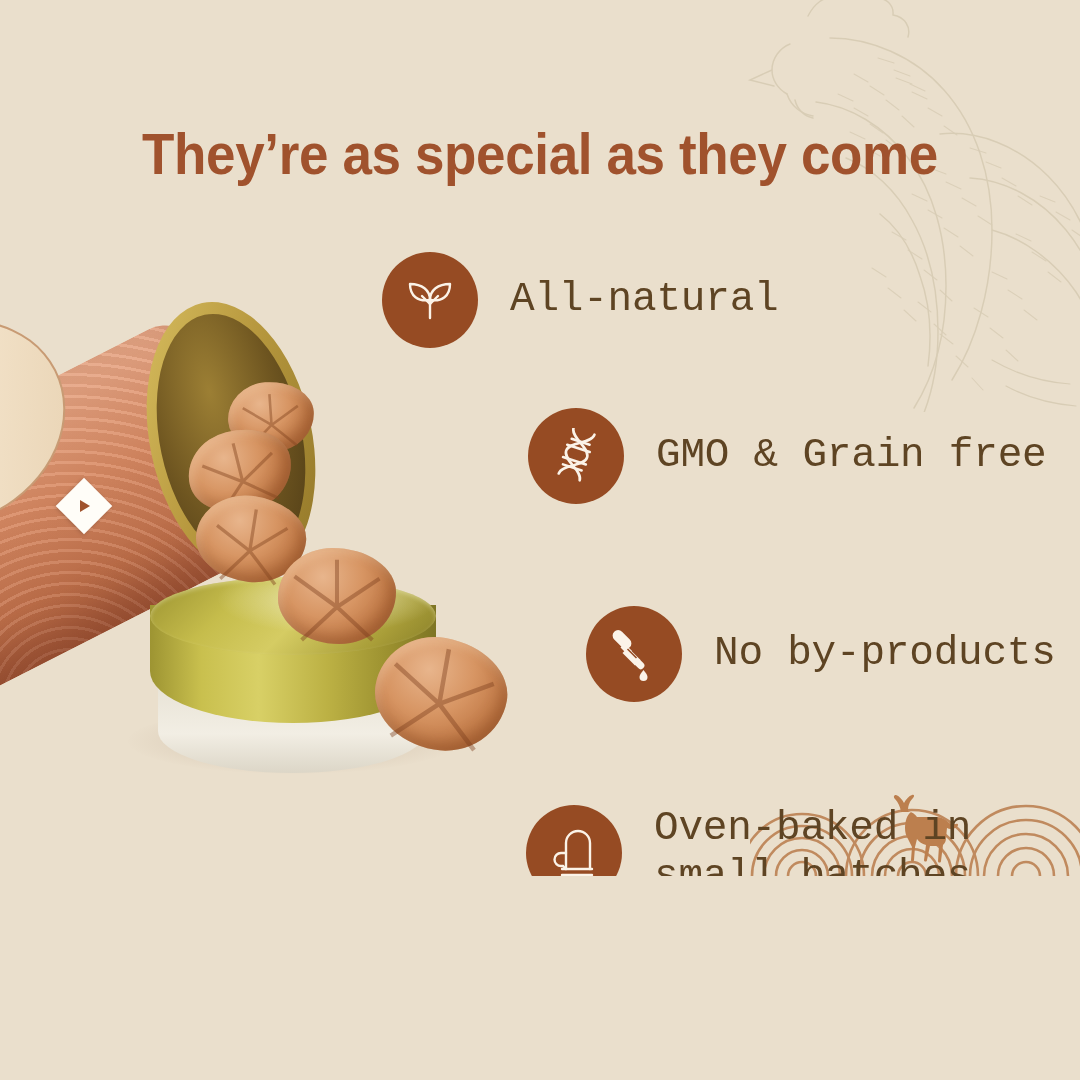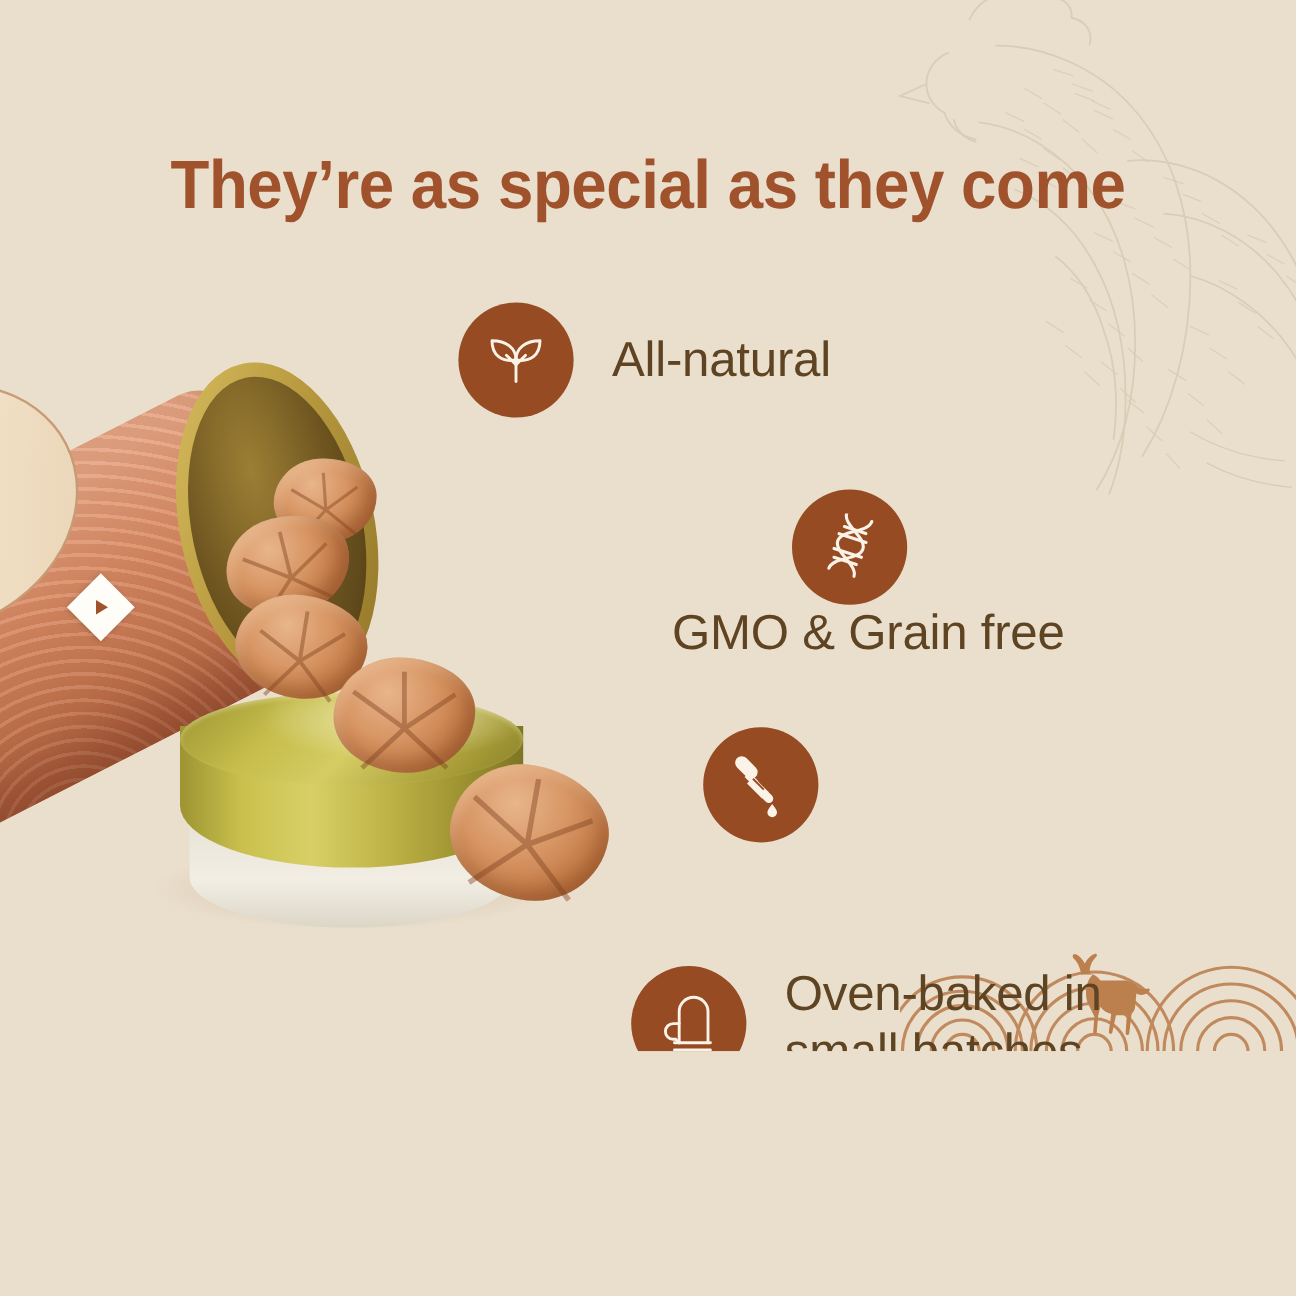--- a/index.html
+++ b/index.html
@@ -50,41 +50,42 @@
     transform: scaleX(.93);
     transform-origin: center;
     white-space: nowrap;
   }
 
   
   .feature {
     position: absolute;
     display: flex;
     align-items: center;
+    font-family: Liberation Mono, monospace;
   }
   .feat-circle {
     width: 96px;
     height: 96px;
     border-radius: 50%;
     background: #964B23;
     flex: 0 0 96px;
     display: flex;
     align-items: center;
     justify-content: center;
   }
   .feat-label {
     margin-left: 32px;
     color: #5E4423;
     font-size: 41px;
     line-height: 1.16;
     letter-spacing: -0.2px;
     white-space: pre-line;
   }
   #feature-0 { top: 252px;  left: 382px; }
-  #feature-1 { top: 408px;  left: 528px; flex-direction: column; }
+  #feature-1 { top: 408px;  left: 528px; }
   #feature-2 { top: 606px;  left: 586px; }
   #feature-3 { top: 805px;  left: 526px; }
 
   
   #product {
     position: absolute;
     left: -40px;
     top: 290px;
     width: 600px;
     height: 520px;
@@ -388,20 +389,21 @@
           <path d="M17.5 17.5l7.5 7.5-4 4-7.5-7.5z" transform="rotate(0)"></path>
           <path d="M21 21.5l12.5 12.5-5.5 5.5L15.5 27z"></path>
           <path d="M32.5 33.2l3.8 3.8a3.6 3.6 0 0 1-5.1 5.1l-3.8-3.8z"></path>
           <path d="M36.5 44c2.6 3.2 4 5.4 4 7a4 4 0 0 1-8 0c0-1.6 1.4-3.8 4-7z"></path>
         </g>
         <g fill="none" stroke="#964B23" stroke-width="1.6">
           <path d="M20.5 23l9 9"></path>
         </g>
       </svg>
     </div>
+    <div class="feat-label">No by-products</div>
   </div>
 
   <div class="feature" id="feature-3">
     <div class="feat-circle">
       <svg width="52" height="56" viewBox="0 0 52 56">
         <g fill="none" stroke="#FBF3E8" stroke-width="2.4" stroke-linejoin="round" stroke-linecap="round">
           <path d="M18 44V18a12 12 0 0 1 24 0v26"></path>
           <path d="M18 28h-5a6.5 6.5 0 0 0 0 13h2"></path>
           <path d="M15 41l3 3"></path>
           <path d="M14 44h30"></path>

